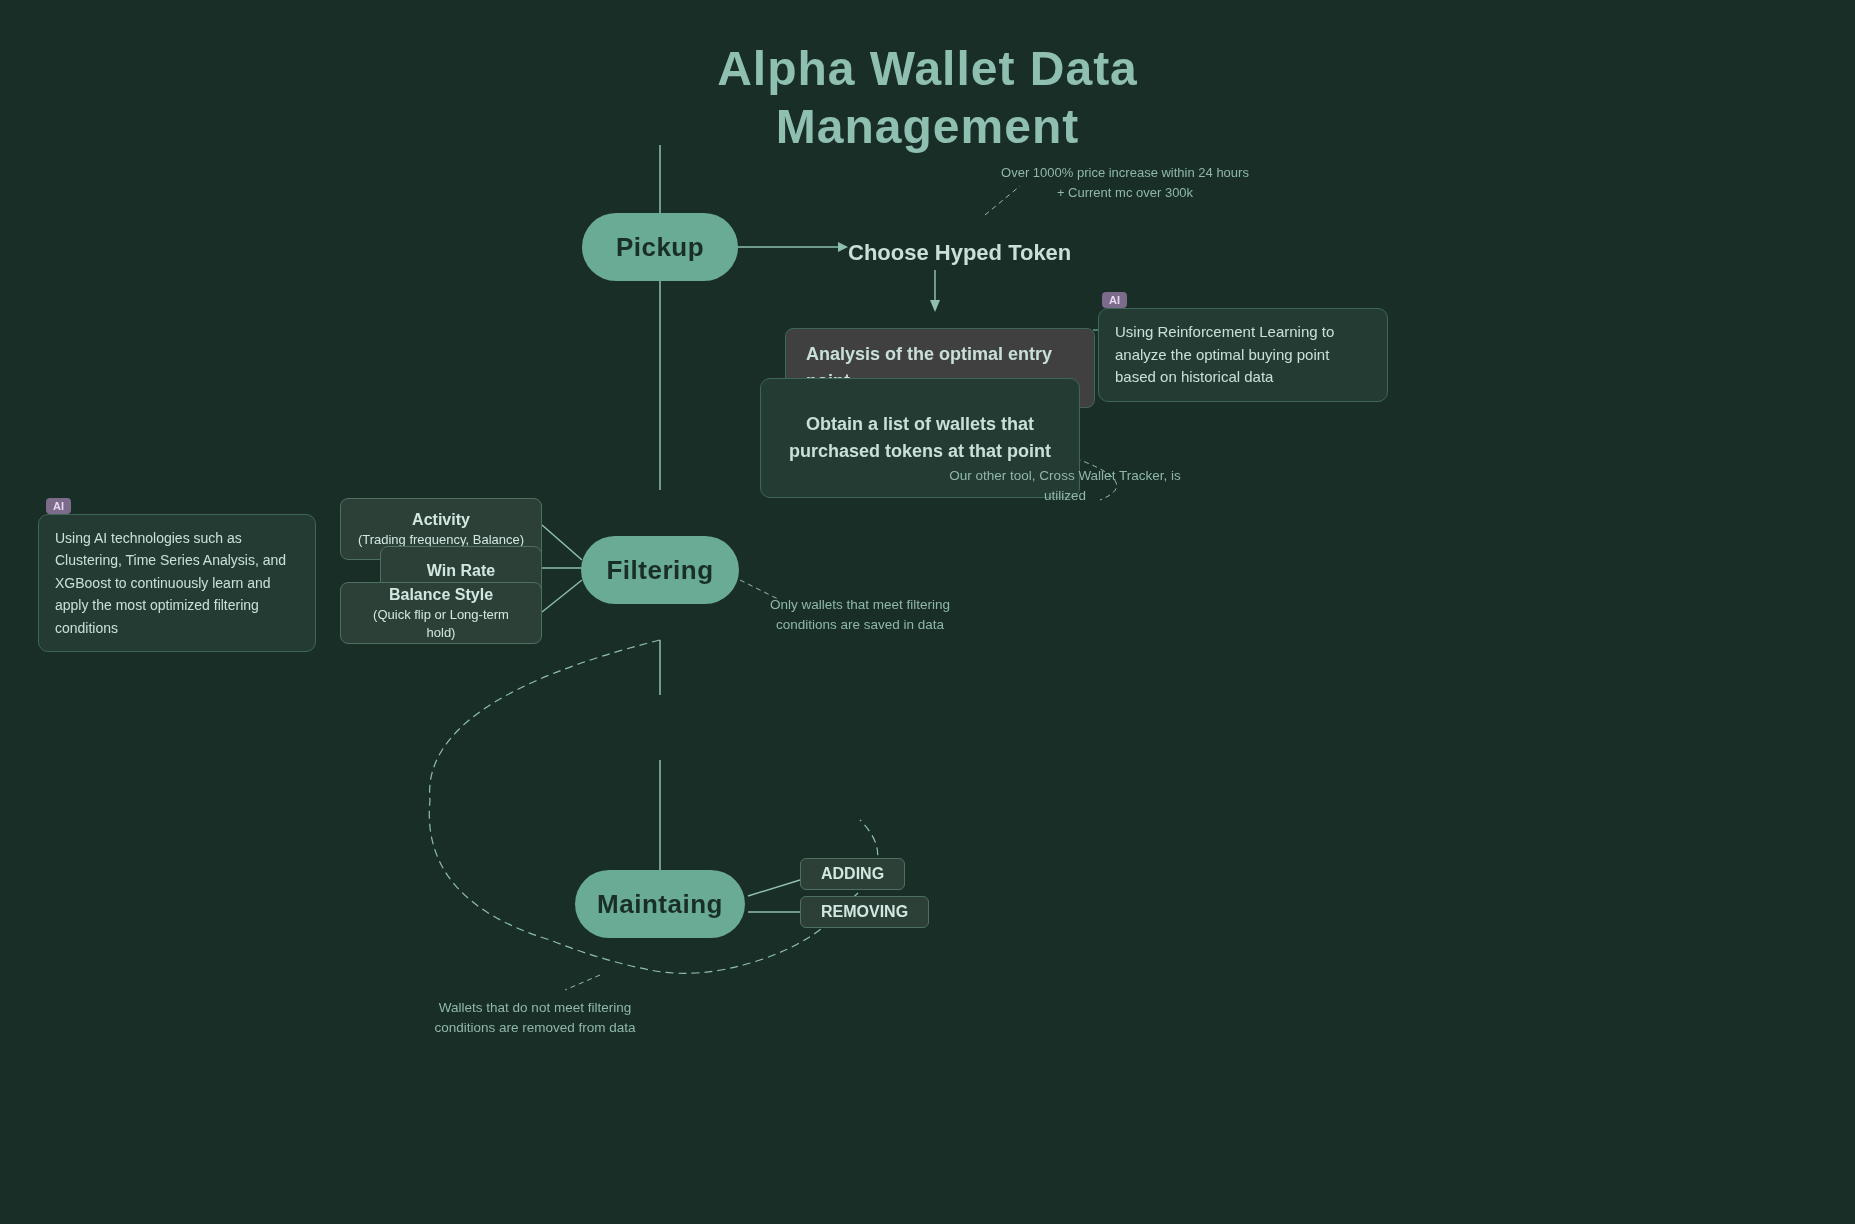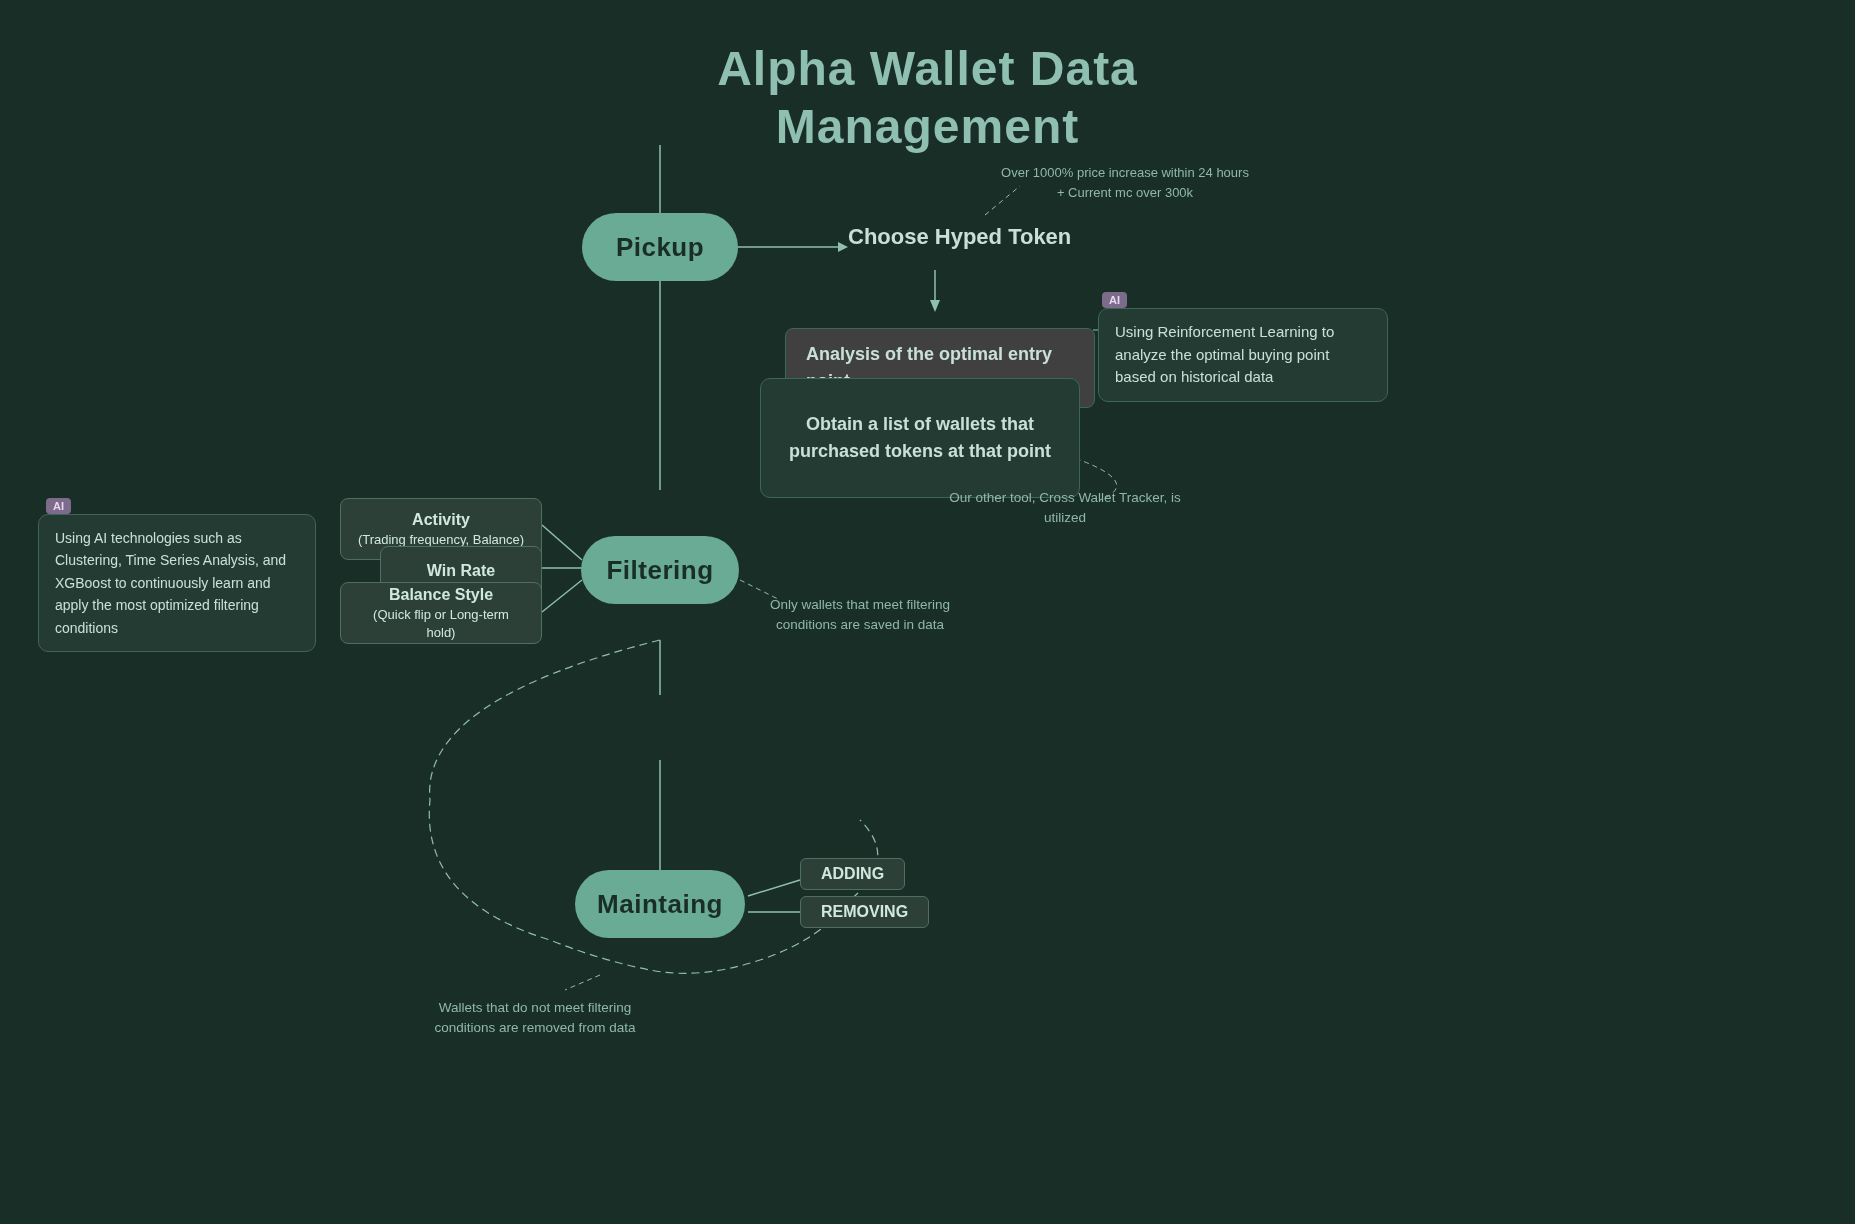--- a/index.html
+++ b/index.html
@@ -156,21 +156,21 @@
 
 <div class="page-title">
   <span>Alpha Wallet Data</span><br>
   <span>Management</span>
 </div>
 
 <div class="node-oval" style="left: 582px; top: 213px; width: 156px; height: 68px; align-items: center;">
   <span>Pickup</span>
 </div>
 
-<div class="label-plain" style="left: 848px; top: 224px; font-size: 22px; font-weight: 600;">Choose Hyped Token</div>
+<div class="label-plain" style="left: 848px; top: 240px; font-size: 22px; font-weight: 600;">Choose Hyped Token</div>
 
 <div class="label-small" style="left: 995px; top: 163px; width: 260px; text-align: center; font-size: 13px;">
   Over 1000% price increase within 24 hours<br>+ Current mc over 300k
 </div>
 
 <div class="box-dark" style="left: 785px; top: 295px; width: 310px; padding: 12px 20px; border-radius: 8px; font-size: 18px; font-weight: 600; text-align: left; background: #404040; border: 1.5px solid #3d6657; margin-top: 33px;">
   <span>Analysis of the optimal entry point</span>
 </div>
 
 <div class="box-dark" style="left: 760px; top: 378px; width: 320px; padding: 32px 20px; border-radius: 10px; font-size: 18px; font-weight: 700; text-align: center;">
@@ -178,21 +178,21 @@
 </div>
 
 <div class="ai-badge" style="left: 1102px; top: 292px;">
   <span>AI</span>
 </div>
 
 <div class="box-dark" style="left: 1098px; top: 308px; width: 290px; font-size: 15px;">
   Using Reinforcement Learning to<br>analyze the optimal buying point<br>based on historical data
 </div>
 
-<div class="label-small" style="left: 930px; top: 488px; width: 270px; text-align: center;">
+<div class="label-small" style="left: 930px; top: 466px; width: 270px; text-align: center;">
   Our other tool, Cross Wallet Tracker, is utilized
 </div>
 
 <div class="node-oval" style="left: 581px; top: 536px; width: 158px; height: 68px;">
   <span>Filtering</span>
 </div>
 
 <div class="filter-box" style="left: 340px; top: 498px; width: 202px; height: 62px;">
   <span style="font-weight:700;">Activity</span>
   <span style="font-size:13px; font-weight:400;">(Trading frequency, Balance)</span>

